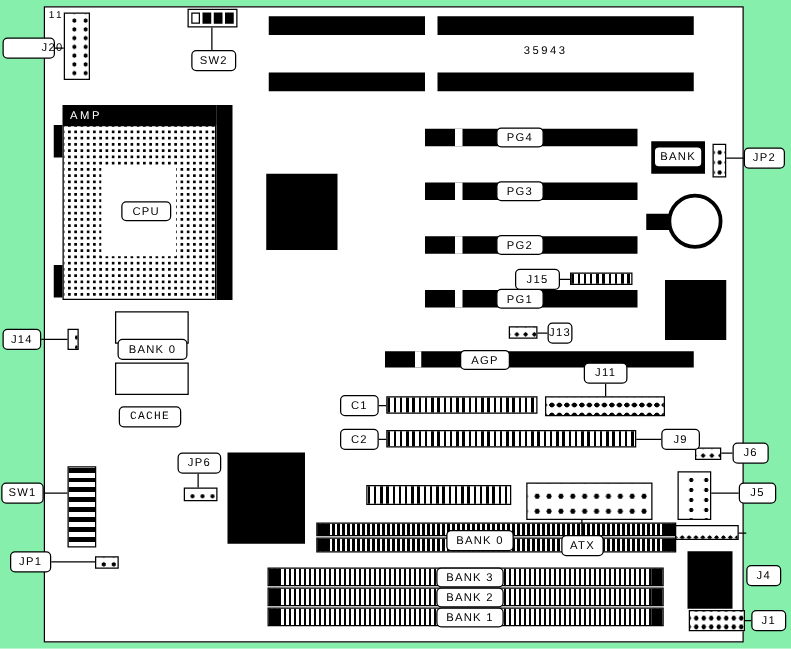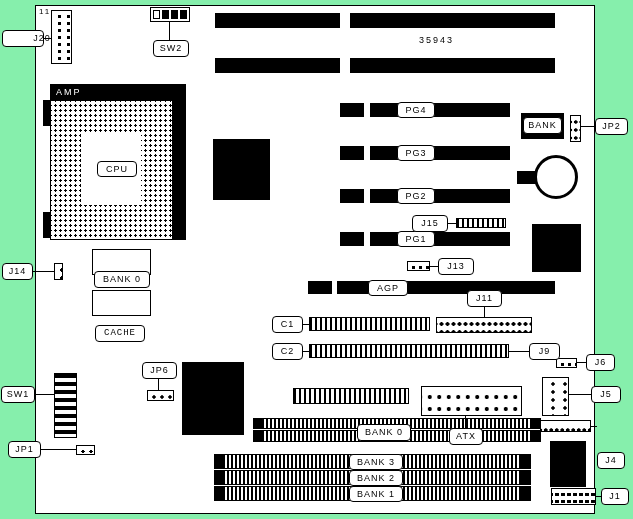--- a/index.html
+++ b/index.html
@@ -133,21 +133,21 @@
 
   <div class="bar" style="left:517px;top:171px;width:28px;height:13px;"></div>
   <div class="battery"></div>
 
   <div class="callout" style="left:412px;top:215px;width:36px;height:17px;">J15</div>
   <div class="leader" style="left:448px;top:223px;width:8px;height:1px;"></div>
   <div class="stripes" style="left:456px;top:218px;width:50px;height:10px;"></div>
 
   <div class="dots" style="left:407px;top:261px;width:23px;height:10px;background-size:7px 7px;background-position:2px 2px;"></div>
   <div class="leader" style="left:430px;top:266px;width:8px;height:1px;"></div>
-  <div class="callout" style="left:438px;top:258px;width:36px;height:17px;">J13</div>
+  <div class="callout" style="left:438px;top:258px;width:20px;height:17px;">J13</div>
 
   <div class="bar" style="left:308px;top:281px;width:247px;height:13px;">
     <div class="notch" style="left:24px;width:5px;"></div>
   </div>
   <div class="callout" style="left:368px;top:280px;width:40px;height:16px;">AGP</div>
 
   <div class="whitebox" style="left:92px;top:249px;width:59px;height:26px;"></div>
   <div class="callout" style="left:94px;top:271px;width:56px;height:17px;">BANK 0</div>
   <div class="whitebox" style="left:92px;top:290px;width:59px;height:26px;"></div>
   <div class="callout" style="left:95px;top:325px;width:50px;height:17px;font-family:Liberation Mono, monospace;">CACHE</div>

